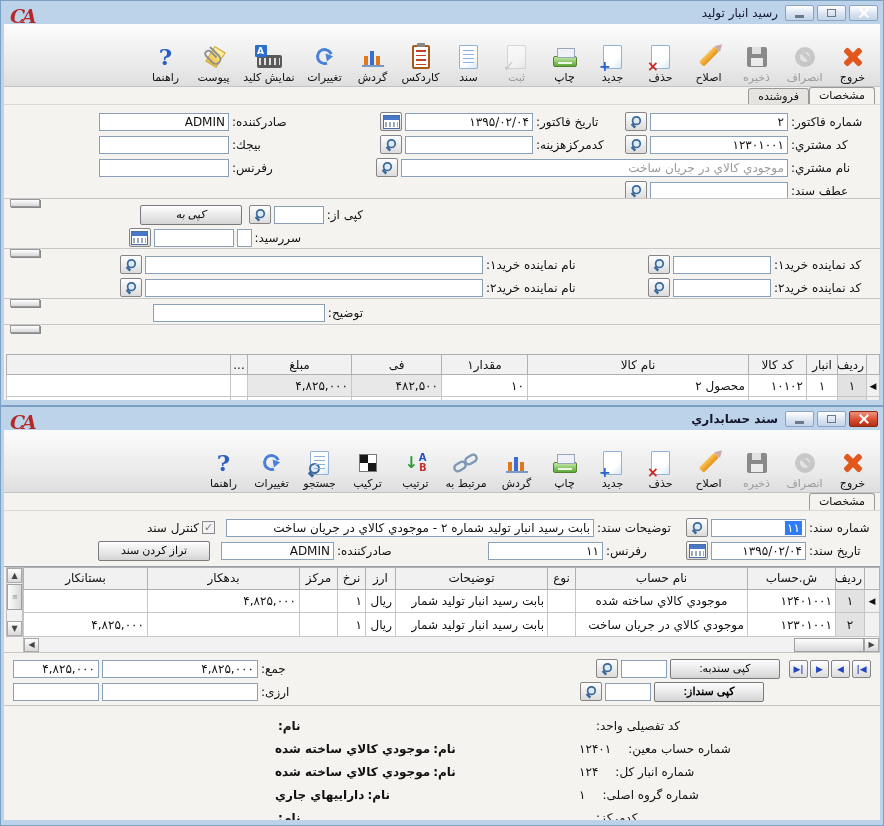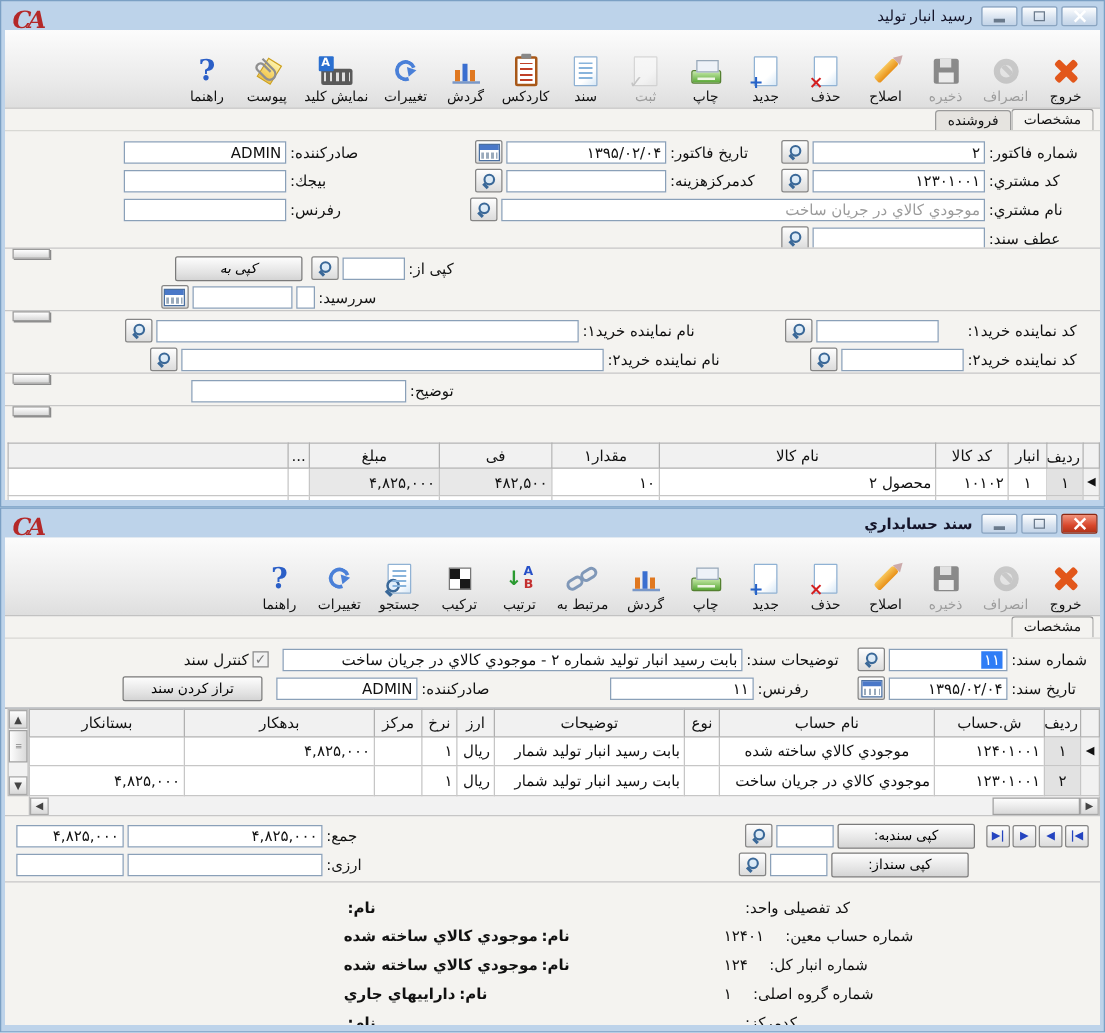--- a/index.html
+++ b/index.html
@@ -310,21 +310,21 @@
         <div class="inp" style="width:80px;"></div>
         <div class="btn-sq">
             <span class="cal"></span>
           </div>
       </div>
     </div>
 
     <div class="sec" style="height:50px; padding-top:4px;">
       <div class="handle"></div>
       <div class="frow">
-        <span class="flbl" style="width:97px;margin-left:20px;">کد نماینده خرید۱:</span>
+        <span class="flbl" style="width:97px;">کد نماینده خرید۱:</span>
         <div class="inp" style="width:98px;"></div>
         <div class="btn-sq">
             <span class="mag sm"></span>
           </div>
         <span class="flbl" style="width:97px; margin-right:62px;">نام نماینده خرید۱:</span>
         <div class="inp" style="width:338px;"></div>
         <div class="btn-sq">
             <span class="mag sm"></span>
           </div>
       </div>
@@ -642,21 +642,21 @@
         <div class="btn-sq">
             <span class="mag sm"></span>
           </div>
         <span class="spacer"></span>
         <span class="flbl">جمع:</span>
         <div class="inp" style="width:156px;">۴,۸۲۵,۰۰۰</div>
         <div class="inp" style="width:86px; margin-left:0;">۴,۸۲۵,۰۰۰</div>
       </div>
       <div class="frow">
         <span style="width:83px;"></span>
-        <button class="pbtn" style="width:110px; margin-right:10px;">کپی سنداز:</button>
+        <button class="pbtn" style="width:110px; margin-right:21px;font-weight:bold;">کپی سنداز:</button>
         <div class="inp" style="width:46px;"></div>
         <div class="btn-sq">
             <span class="mag sm"></span>
           </div>
         <span class="spacer"></span>
         <span class="flbl">ارزی:</span>
         <div class="inp" style="width:156px;"></div>
         <div class="inp" style="width:86px;"></div>
       </div>
     </div>

